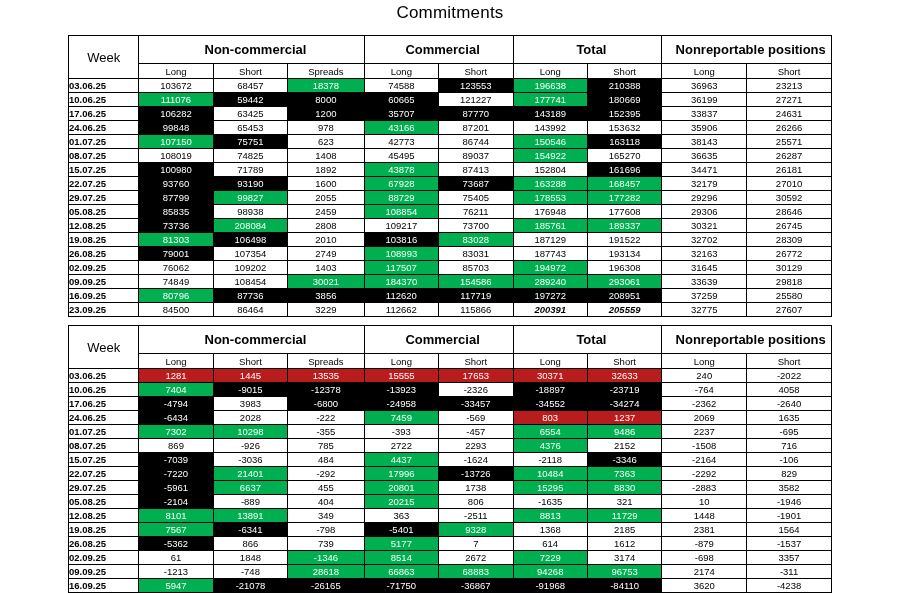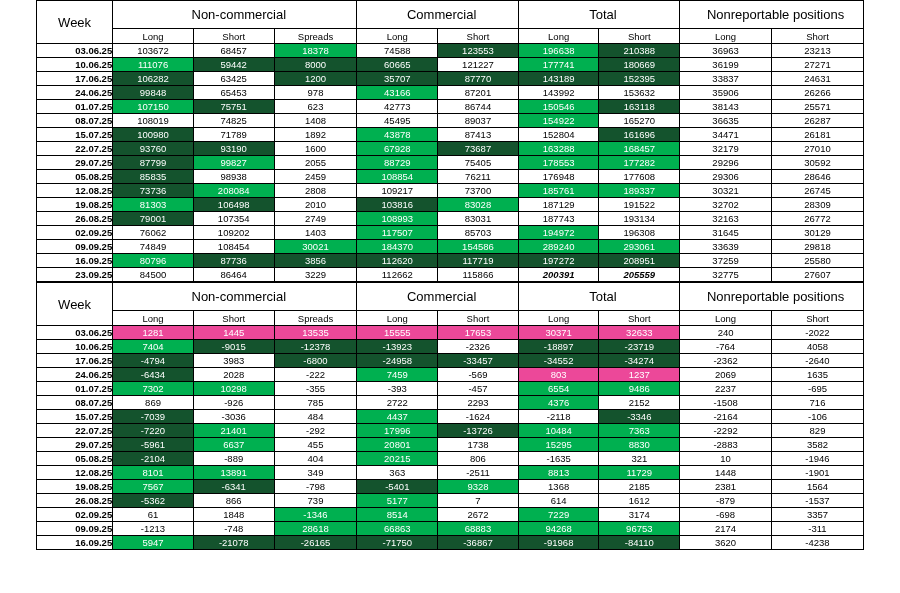--- a/index.html
+++ b/index.html
@@ -9,68 +9,69 @@
     color:#000;
     -webkit-font-smoothing:antialiased;
   }
   .page{width:900px;height:593px;position:relative;box-sizing:border-box;}
   .section{padding:0 6px;box-sizing:border-box;}
   .section-title{
     text-align:center;font-size:17px;font-weight:400;
     padding:3px 0 4px 0;letter-spacing:.2px;
   }
   table{
-    border-collapse:collapse;width:828px;margin:0 auto;
+    border-collapse:collapse;width:764px;margin:8px auto;
     table-layout:fixed;
   }
   th,td{
     border:1px solid #000;
     font-size:9.5px;
     padding:0;
     height:13px;
     text-align:center;
     vertical-align:middle;
     overflow:hidden;
     white-space:nowrap;
   }
   th.grp{
-    font-size:13px;font-weight:400;height:27px;padding-left:8px;
+    font-size:13px;font-weight:700;height:27px;padding-left:8px;
   }
   th.week-head{
     font-size:13px;font-weight:400;
   }
   th.sub{
     font-size:9.5px;font-weight:400;height:14px;
   }
   td.week{
-    font-weight:bold;font-size:9.5px;text-align:right;
+    font-weight:bold;font-size:9.5px;text-align:left;
   }
   td.num{ text-align:center; padding-right:0; }
   
   .g{background:#00b050;color:#ffffff;}
-  .r{background:#14532d;color:#ffffff;}
-  .b{background:#ec4899;color:#ffffff;}
+  .r{background:#000000;color:#ffffff;}
+  .b{background:#b91c1c;color:#ffffff;}
   .bold{font-weight:bold;font-style:italic;}
   
   col.c-week{width:68px;}
   col.c-n1{width:72px;}
   col.c-n2{width:72px;}
   col.c-n3{width:74px;}
   col.c-c1{width:72px;}
   col.c-c2{width:72px;}
   col.c-t1{width:72px;}
   col.c-t2{width:72px;}
   col.c-r1{width:82px;}
   col.c-r2{width:82px;}
 </style>
 </head>
 <body>
 
 <div class="page">
   <div class="section">
+    <div class="section-title">Commitments</div>
     <table>
       <colgroup>
         <col class="c-week">
           <col class="c-n1">
           <col class="c-n2">
           <col class="c-n3">
         <col class="c-c1">
           <col class="c-c2">
           <col class="c-t1">
           <col class="c-t2">

